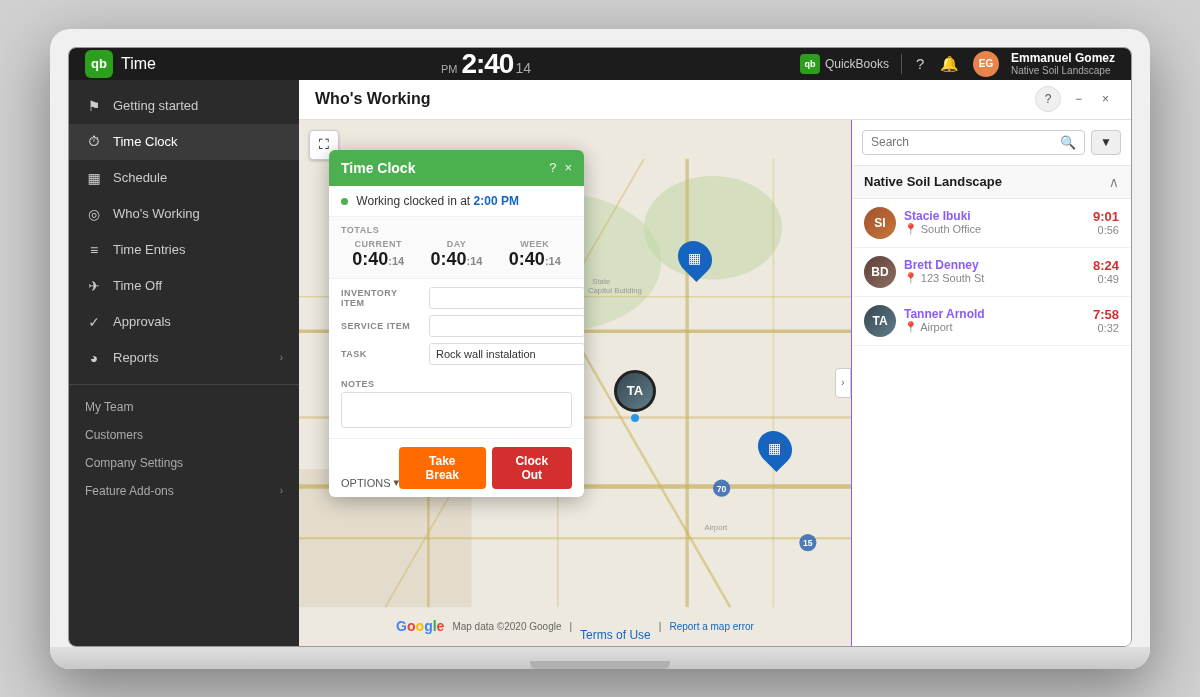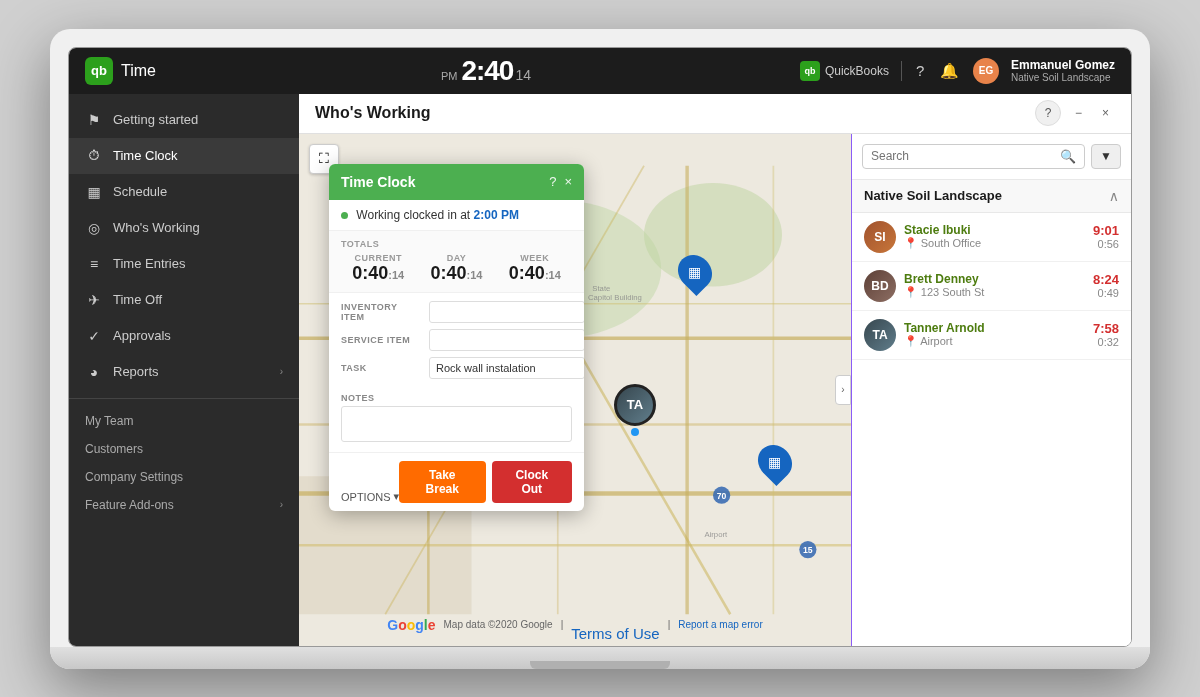--- a/index.html
+++ b/index.html
@@ -44,21 +44,21 @@
       transform: translateX(-50%);
       width: 140px;
       height: 8px;
       background: #b0b0b0;
       border-radius: 0 0 6px 6px;
     }
 
     
     .top-bar {
       background: #1c1c1c;
-      height: 46px;
+      height: 32px;
       display: flex;
       align-items: center;
       padding: 0 16px;
       flex-shrink: 0;
     }
     .app-logo {
       display: flex;
       align-items: center;
       gap: 8px;
     }
@@ -382,21 +382,21 @@
       background: #ccc;
       flex-shrink: 0;
       overflow: hidden;
     }
     .employee-info {
       flex: 1;
     }
     .employee-name {
       font-size: 12px;
       font-weight: 600;
-      color: #4d7c0f;
+      color: #8b5cf6;
     }
     .employee-location {
       font-size: 11px;
       color: #888;
     }
     .employee-time {
       text-align: right;
     }
     .time-value {
       font-size: 13px;
@@ -797,21 +797,21 @@
               <div style="position:absolute;top:50%;right:0;transform:translateY(-50%);background:white;border:1px solid #ccc;width:16px;height:30px;display:flex;align-items:center;justify-content:center;cursor:pointer;border-radius:4px 0 0 4px;">
                 <span style="font-size:10px;color:#666;">›</span>
               </div>
 
               <div style="position:absolute;bottom:4px;left:0;right:0;display:flex;align-items:center;justify-content:center;gap:8px;">
                 <div class="google-logo">
                   <span>G</span><span>o</span><span>o</span><span>g</span><span>l</span><span>e</span>
                 </div>
                 <span style="font-size:10px;color:#666;">Map data ©2020 Google</span>
                 <span style="font-size:10px;color:#666;">|</span>
-                <span style="font-size:15px;color:#1565c0;cursor:pointer;margin-top:17px;">Terms of Use</span>
+                <span style="font-size:12px;color:#1565c0;cursor:pointer;margin-top:17px;">Terms of Use</span>
                 <span style="font-size:10px;color:#666;">|</span>
                 <span style="font-size:10px;color:#1565c0;cursor:pointer;">Report a map error</span>
               </div>
             </div>
 
             <div class="popup-overlay">
               <div class="time-clock-popup">
                 <div class="popup-header">
                   <span class="popup-title">Time Clock</span>
                   <div class="popup-header-icons">

